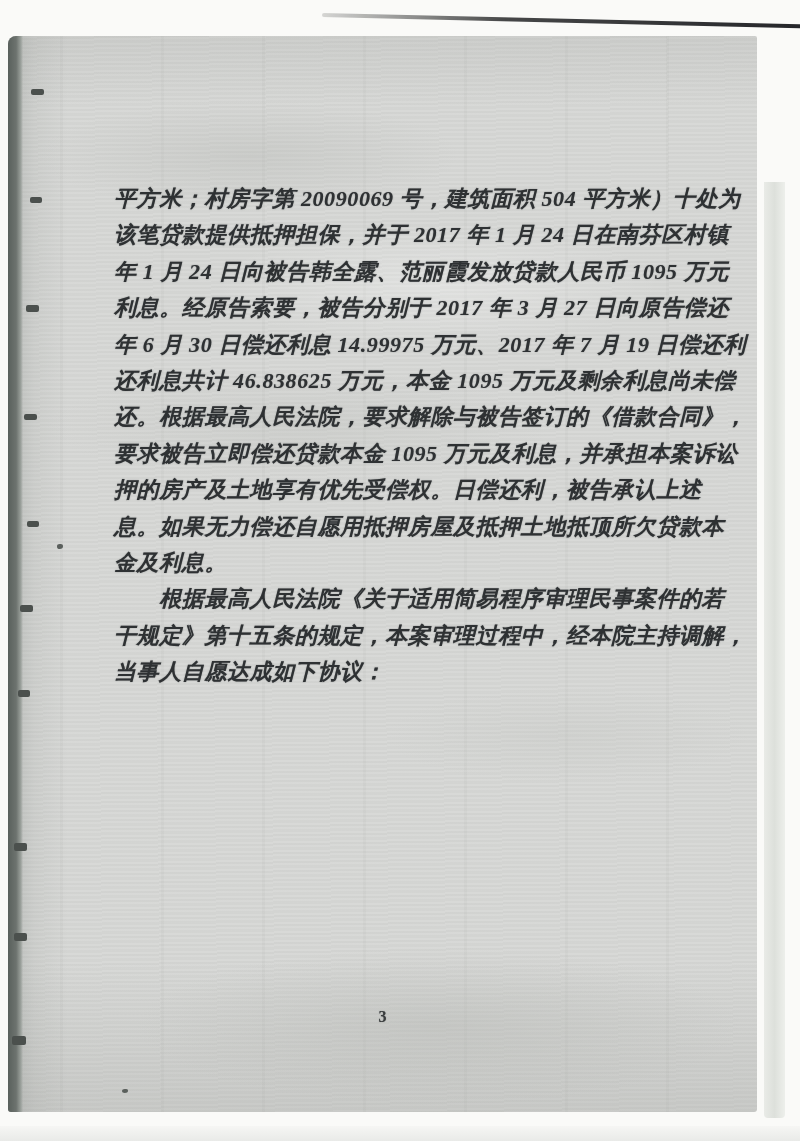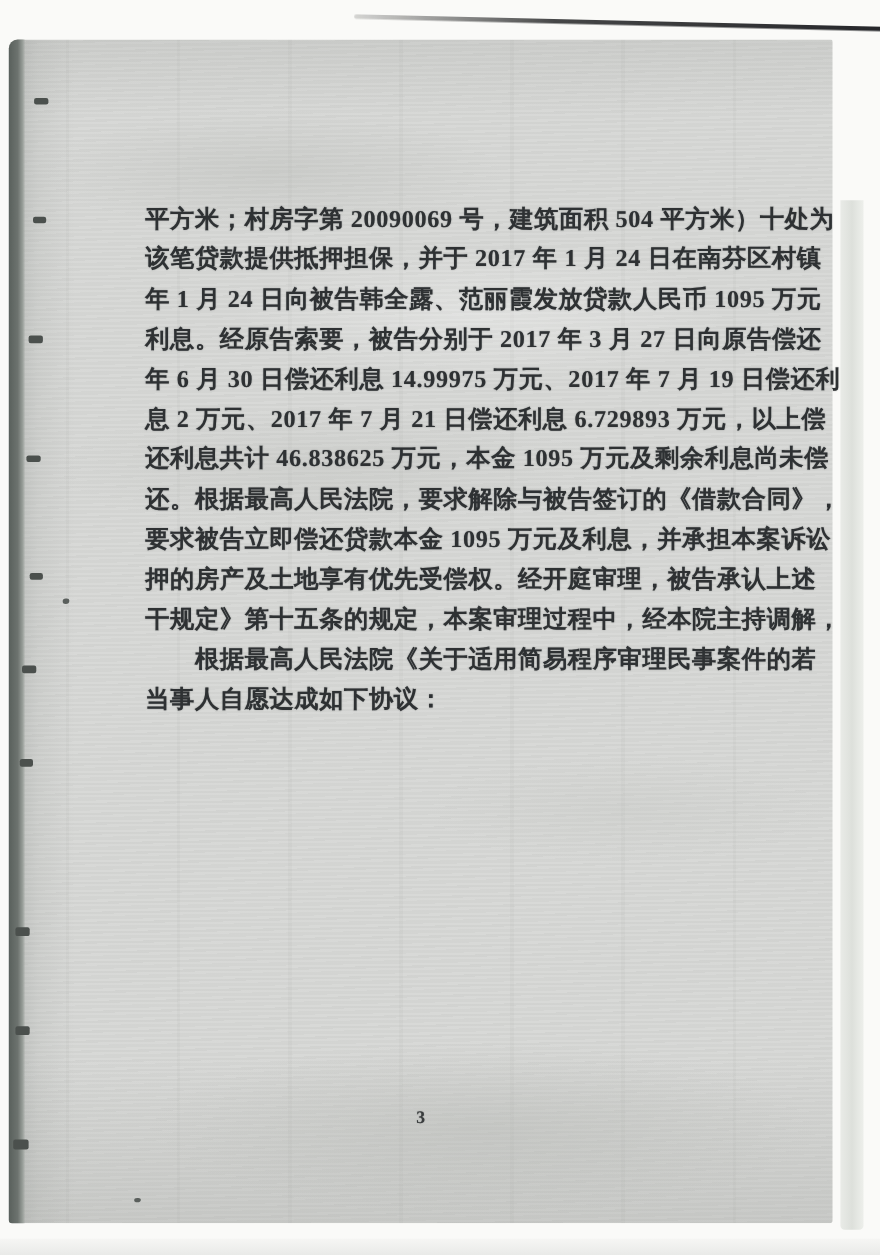--- a/index.html
+++ b/index.html
@@ -46,21 +46,21 @@
   .side-strip{
     position:absolute;left:764px;top:182px;width:21px;height:936px;
     background:linear-gradient(90deg,#e9ebe7,#dde0db 50%,#edefeb);
     border-radius:0 0 4px 4px;
   }
   
   .mark{position:absolute;background:#4b504d;border-radius:2px;filter:blur(0.6px);}
   .speck{position:absolute;background:#5a5f5c;border-radius:50% 40% 60% 50%;filter:blur(0.4px);}
   
   .textblock{
-    position:absolute;left:124px;top:145px;width:600px;
+    position:absolute;left:106px;top:145px;width:600px;font-style:italic;
   }
   .line{
     height:36.4px;line-height:36.4px;white-space:nowrap;
     font-size:22px;font-weight:600;letter-spacing:0.6px;
     color:#2e3133;text-shadow:0 0 1.2px rgba(46,49,51,0.55);
   }
   .pageno{
     position:absolute;left:0;top:972px;width:749px;text-align:center;
     font-size:16px;font-weight:600;color:#3a3d3e;
     text-shadow:0 0 1px rgba(50,52,54,0.5);
@@ -87,27 +87,28 @@
 
   <div class="speck" style="left:49px;top:508px;width:6px;height:5px"></div>
   <div class="speck" style="left:114px;top:1053px;width:6px;height:4px"></div>
 
   <div class="textblock">
       <div class="line">平方米；村房字第 20090069 号，建筑面积 504 平方米）十处为</div>
       <div class="line">该笔贷款提供抵押担保，并于 2017 年 1 月 24 日在南芬区村镇</div>
       <div class="line">年 1 月 24 日向被告韩全露、范丽霞发放贷款人民币 1095 万元</div>
       <div class="line">利息。经原告索要，被告分别于 2017 年 3 月 27 日向原告偿还</div>
       <div class="line">年 6 月 30 日偿还利息 14.99975 万元、2017 年 7 月 19 日偿还利</div>
-      <div class="line">息 2 万元、2017 年 7 月 21 日偿还利息 6.729893 万元，以上偿</div>
       <div class="line">还利息共计 46.838625 万元，本金 1095 万元及剩余利息尚未偿</div>
       <div class="line">还。根据最高人民法院，要求解除与被告签订的《借款合同》，</div>
       <div class="line">要求被告立即偿还贷款本金 1095 万元及利息，并承担本案诉讼</div>
-      <div class="line">押的房产及土地享有优先受偿权。经开庭审理，被告承认上述</div>
+      <div class="line">押的房产及土地享有优先受偿权。日偿还利，被告承认上述</div>
+      <div class="line">息。如果无力偿还自愿用抵押房屋及抵押土地抵顶所欠贷款本</div>
+      <div class="line">金及利息。</div>
+      <div class="line">　　根据最高人民法院《关于适用简易程序审理民事案件的若</div>
       <div class="line">干规定》第十五条的规定，本案审理过程中，经本院主持调解，</div>
-      <div class="line">　　根据最高人民法院《关于适用简易程序审理民事案件的若</div>
       <div class="line">当事人自愿达成如下协议：</div>
     </div>
 
   <div class="pageno">3</div>
 </div>
 
 <div class="side-strip"></div>
 <div class="bottom-edge"></div>
 
 </body></html>

